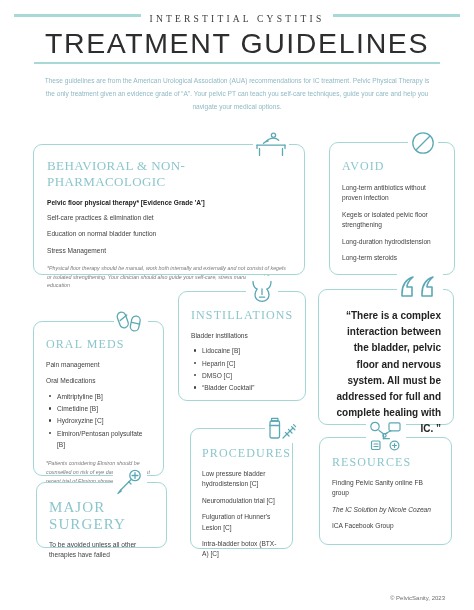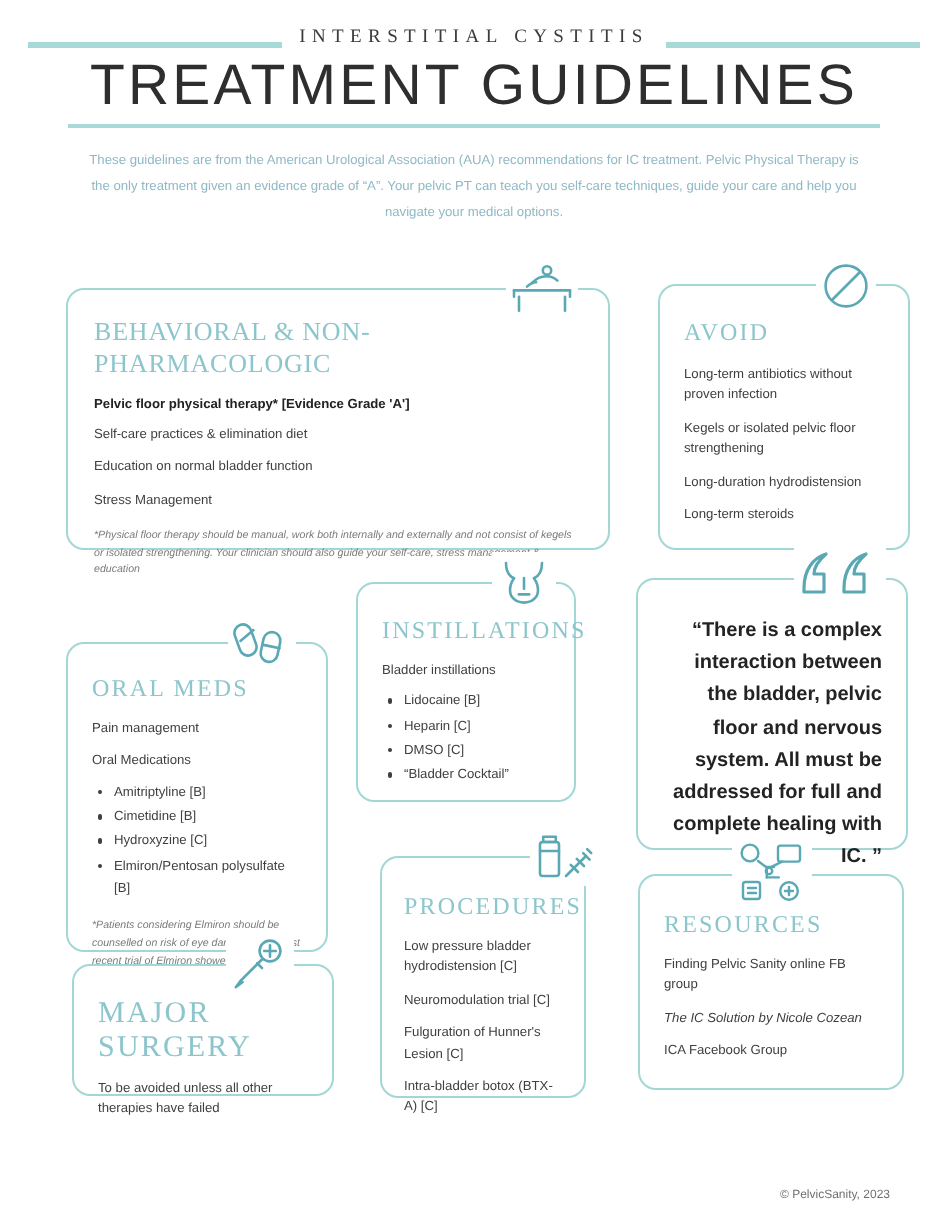--- a/index.html
+++ b/index.html
@@ -8,21 +8,21 @@
     background:#ffffff;
     font-family:"Liberation Sans", sans-serif;
     color:#3a3a3a;
     overflow:hidden;
     position:relative;
   }
   .page{position:relative;width:474px;height:610px;box-sizing:border-box;}
 
   
   .header{padding-top:14px;text-align:center;}
-  .eyebrow-row{display:flex;align-items:flex-end;justify-content:center;gap:9px;padding:0 14px;}
+  .eyebrow-row{display:flex;align-items:flex-start;justify-content:center;gap:9px;padding:0 14px;}
   .rule{height:3px;background:#a6d9d7;flex:1 1 auto;}
   .eyebrow{
     font-size:9.5px;letter-spacing:3.2px;color:#3b3b3b;
     font-family:"Liberation Serif", serif;white-space:nowrap;
   }
   .main-title{
     font-family:"Liberation Sans", sans-serif;
     font-size:28.5px;letter-spacing:1.6px;color:#2e2e2e;
     font-weight:400;margin:5px 0 4px 0;line-height:1;
   }
@@ -65,21 +65,21 @@
     position:absolute;background:#ffffff;
     display:flex;align-items:center;justify-content:center;
     z-index:5;
   }
   .icon-badge svg{display:block;}
 
   
   #card-behavioral{left:33px;top:144px;width:272px;height:131px;}
   #card-avoid{left:329px;top:142px;width:126px;height:133px;}
   #card-oral{left:33px;top:291px;width:131px;height:155px;margin-top:30px;}
-  #card-instill{left:178px;top:291px;width:110px;height:110px;}
+  #card-instill{left:178px;top:291px;width:128px;height:110px;}
   #card-quote{left:318px;top:289px;width:136px;height:136px;}
   #card-procedures{left:190px;top:428px;width:103px;height:121px;}
   #card-resources{left:319px;top:437px;width:133px;height:108px;}
   #card-surgery{left:36px;top:482px;width:131px;height:66px;}
 
   .footer{
     position:absolute;left:0;bottom:9px;width:100%;
     text-align:right;padding-right:29px;box-sizing:border-box;
     font-size:6px;color:#6f6f6f;
   }

